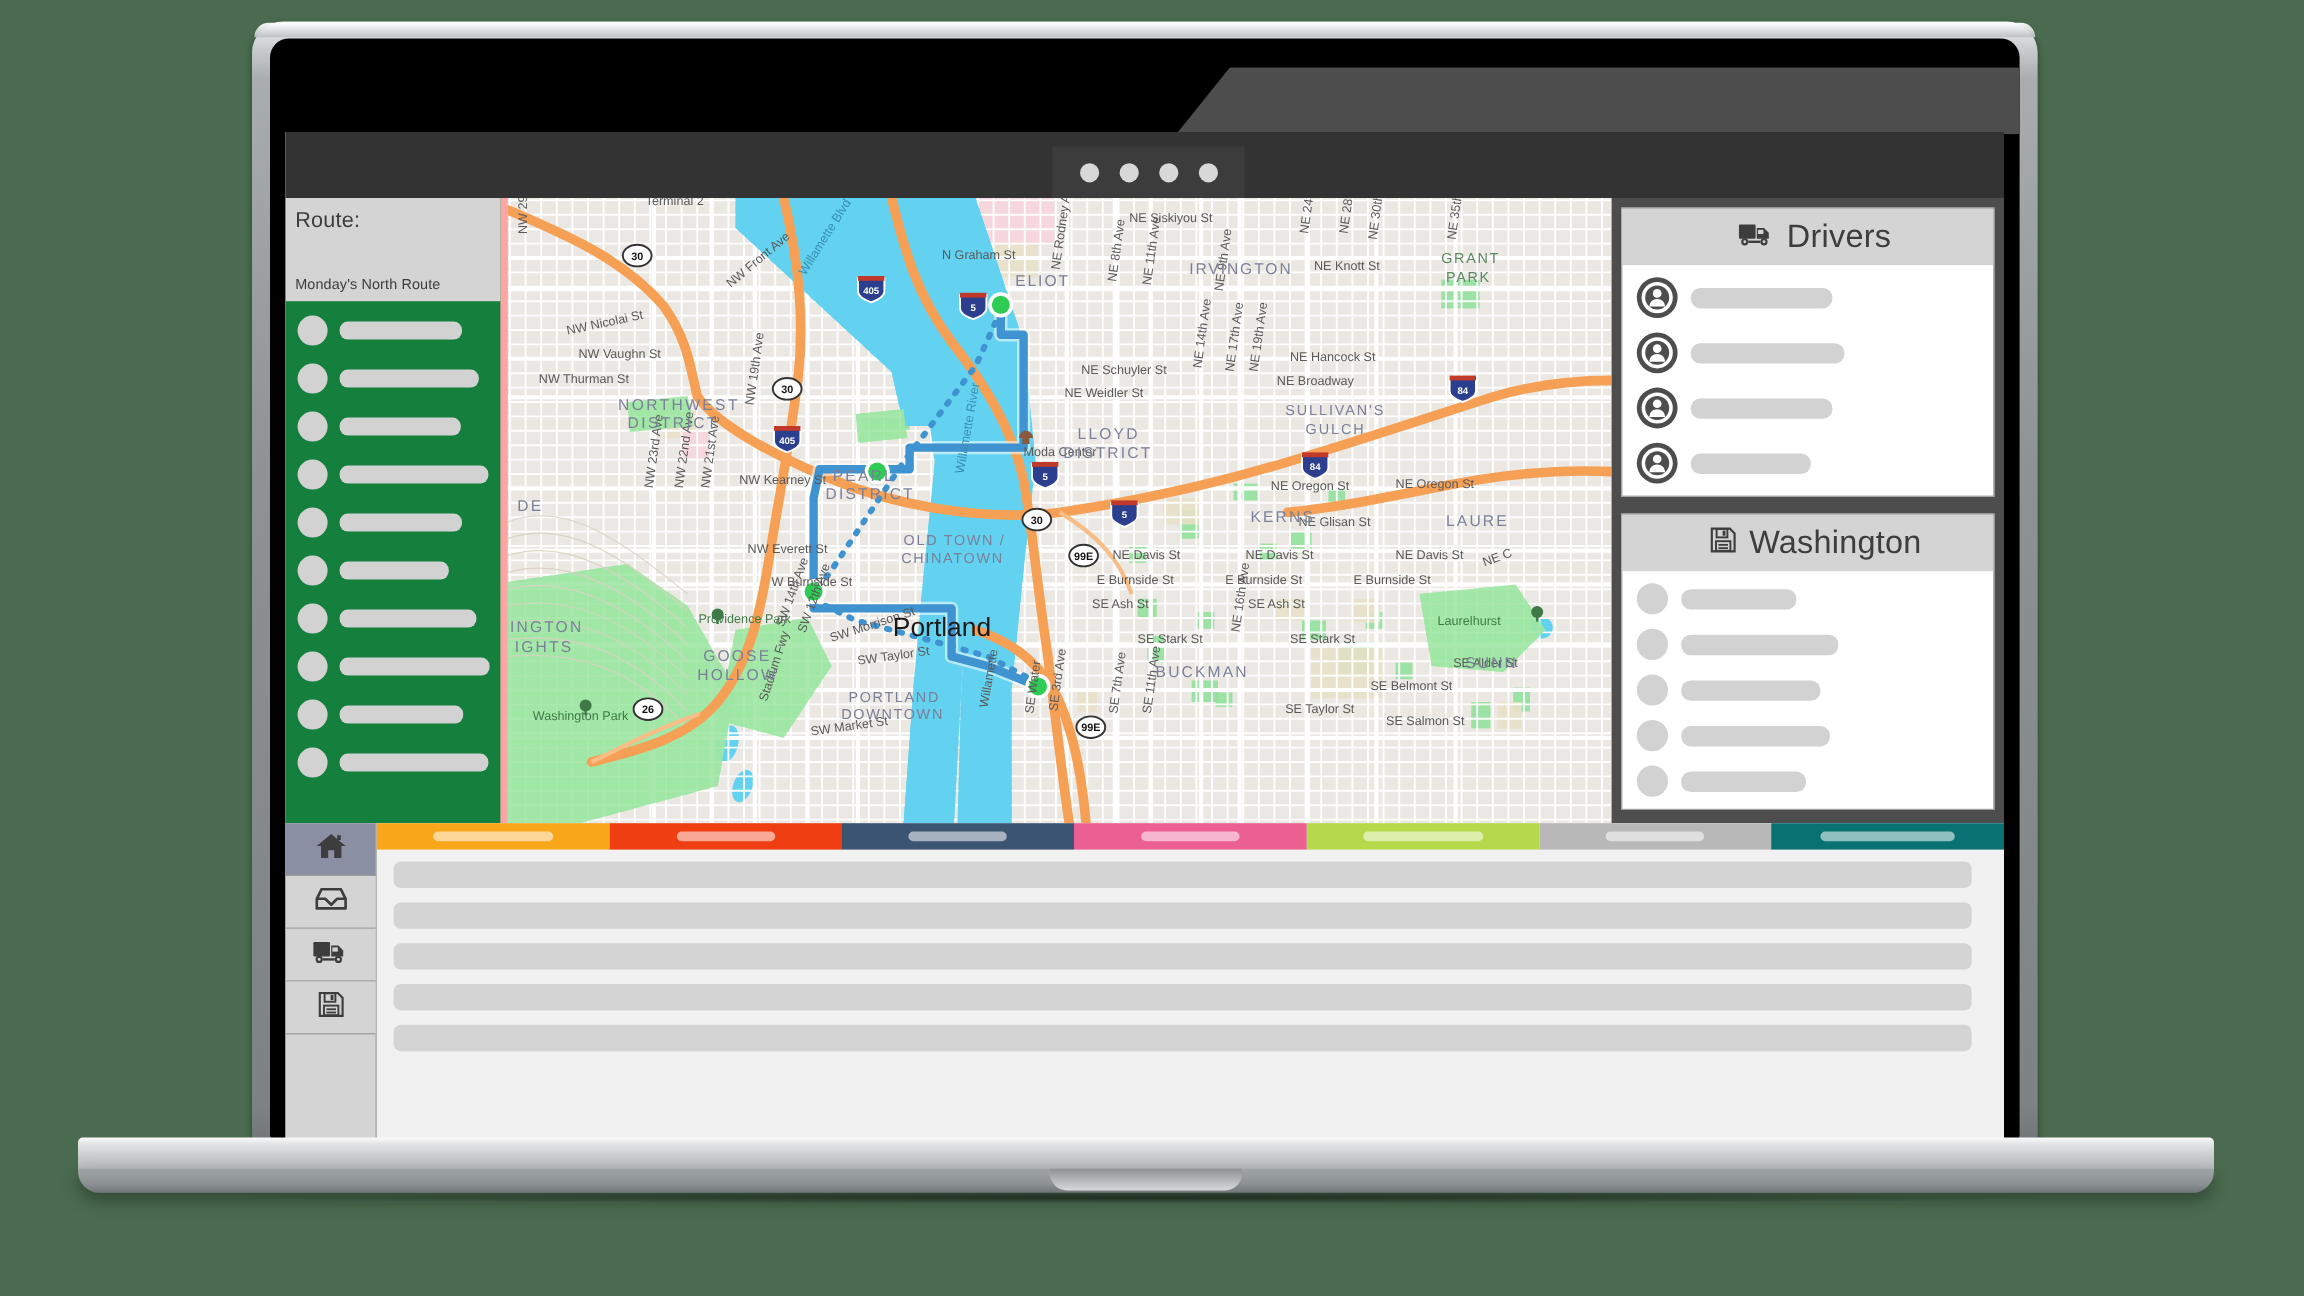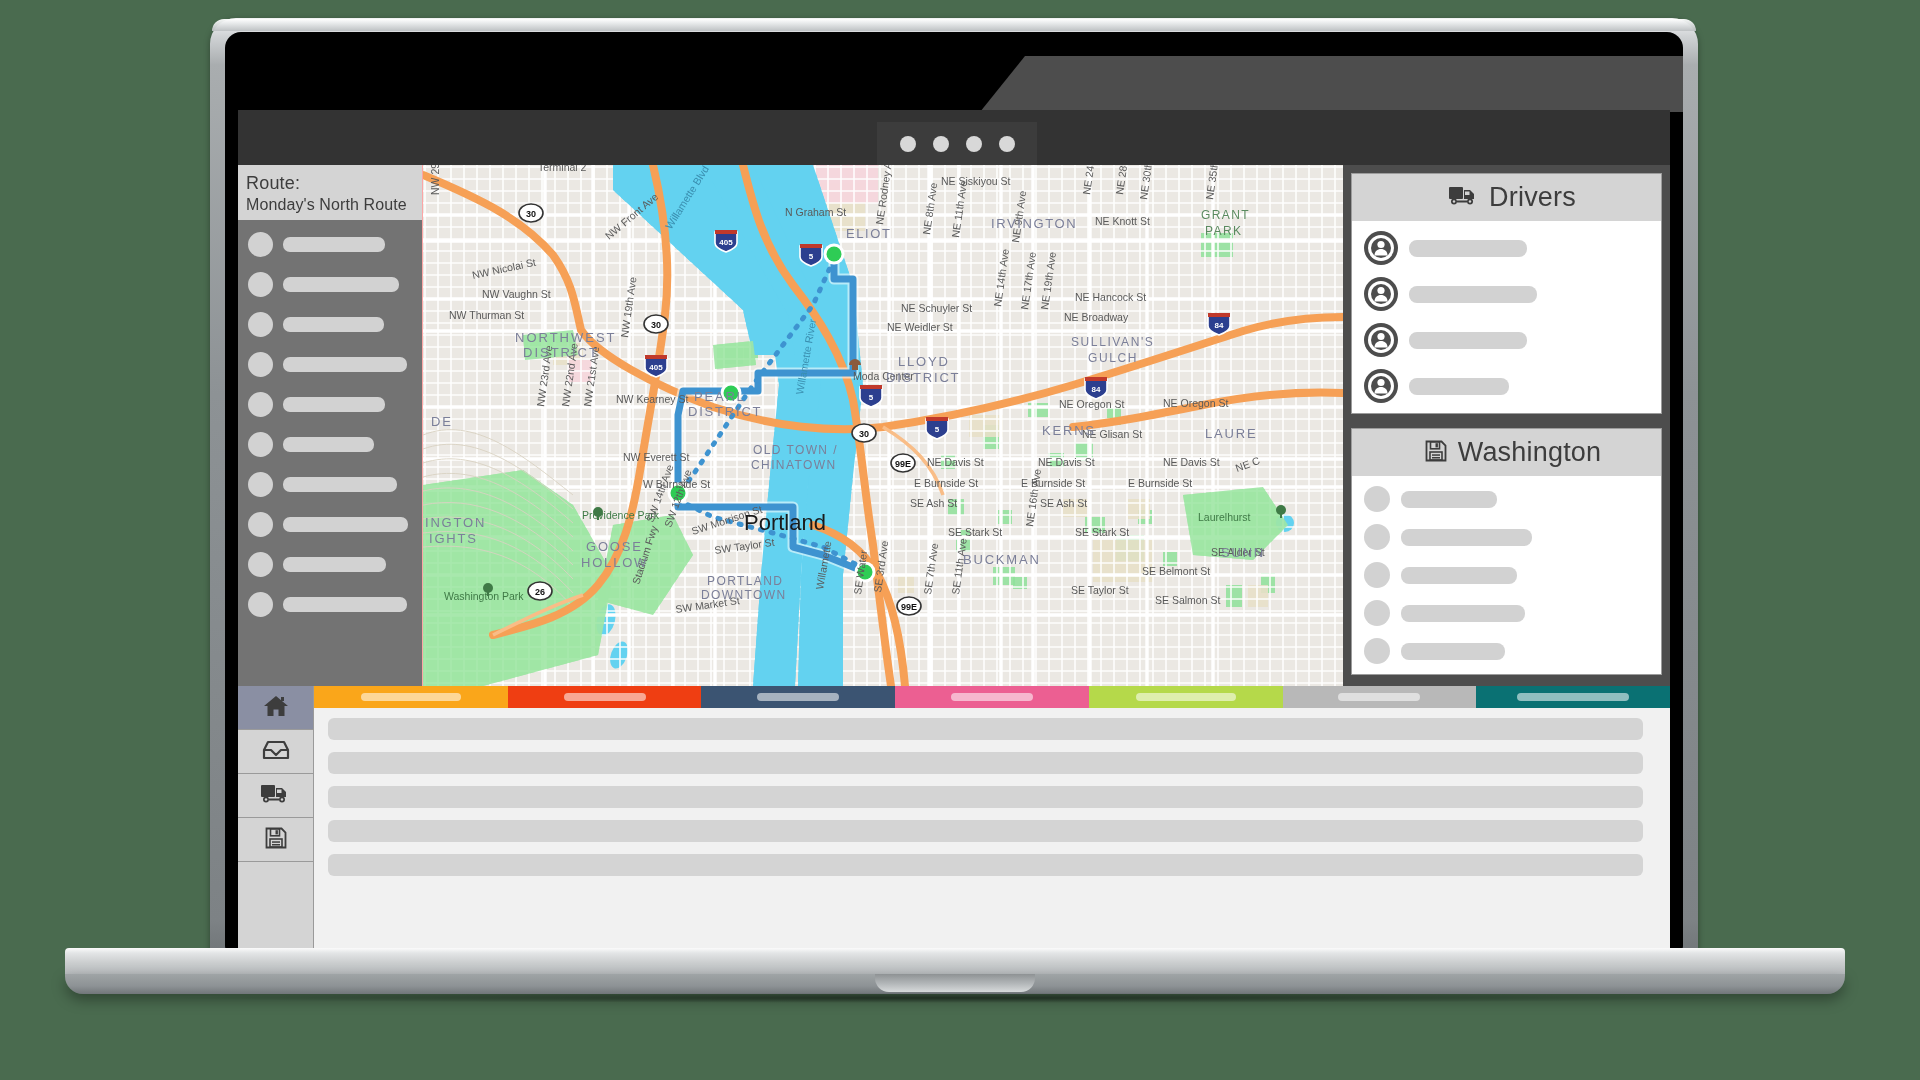--- a/index.html
+++ b/index.html
@@ -117,40 +117,41 @@
     left: 0; top: 0;
     width: 1432px;
     height: 521px;
     display: flex;
   }
 
   
   .route-panel {
     width: 185px;
     height: 521px;
-    background: #737373;
-    border-right: 1px solid #fca5a5;
+    background: #15803d;
+    border-right: 6px solid #fca5a5;
     display: flex;
     flex-direction: column;
   }
   .route-header {
     background: #d4d4d4;
     padding: 8px 8px 6px 8px;
     line-height: 1.22;
   }
   .route-header .rh-label {
     font-size: 18px;
     color: #3d3d3d;
     letter-spacing: .2px;
   }
   .route-header .rh-name {
-    font-size: 16px;
+    font-size: 12px;
     color: #3d3d3d;
     letter-spacing: .1px;
     white-space: nowrap;
+    margin-top: 35px;
   }
   .route-list {
     flex: 1;
     padding: 12px 0 6px 0;
     display: flex;
     flex-direction: column;
     justify-content: flex-start;
     gap: 15px;
   }
   .route-item {

